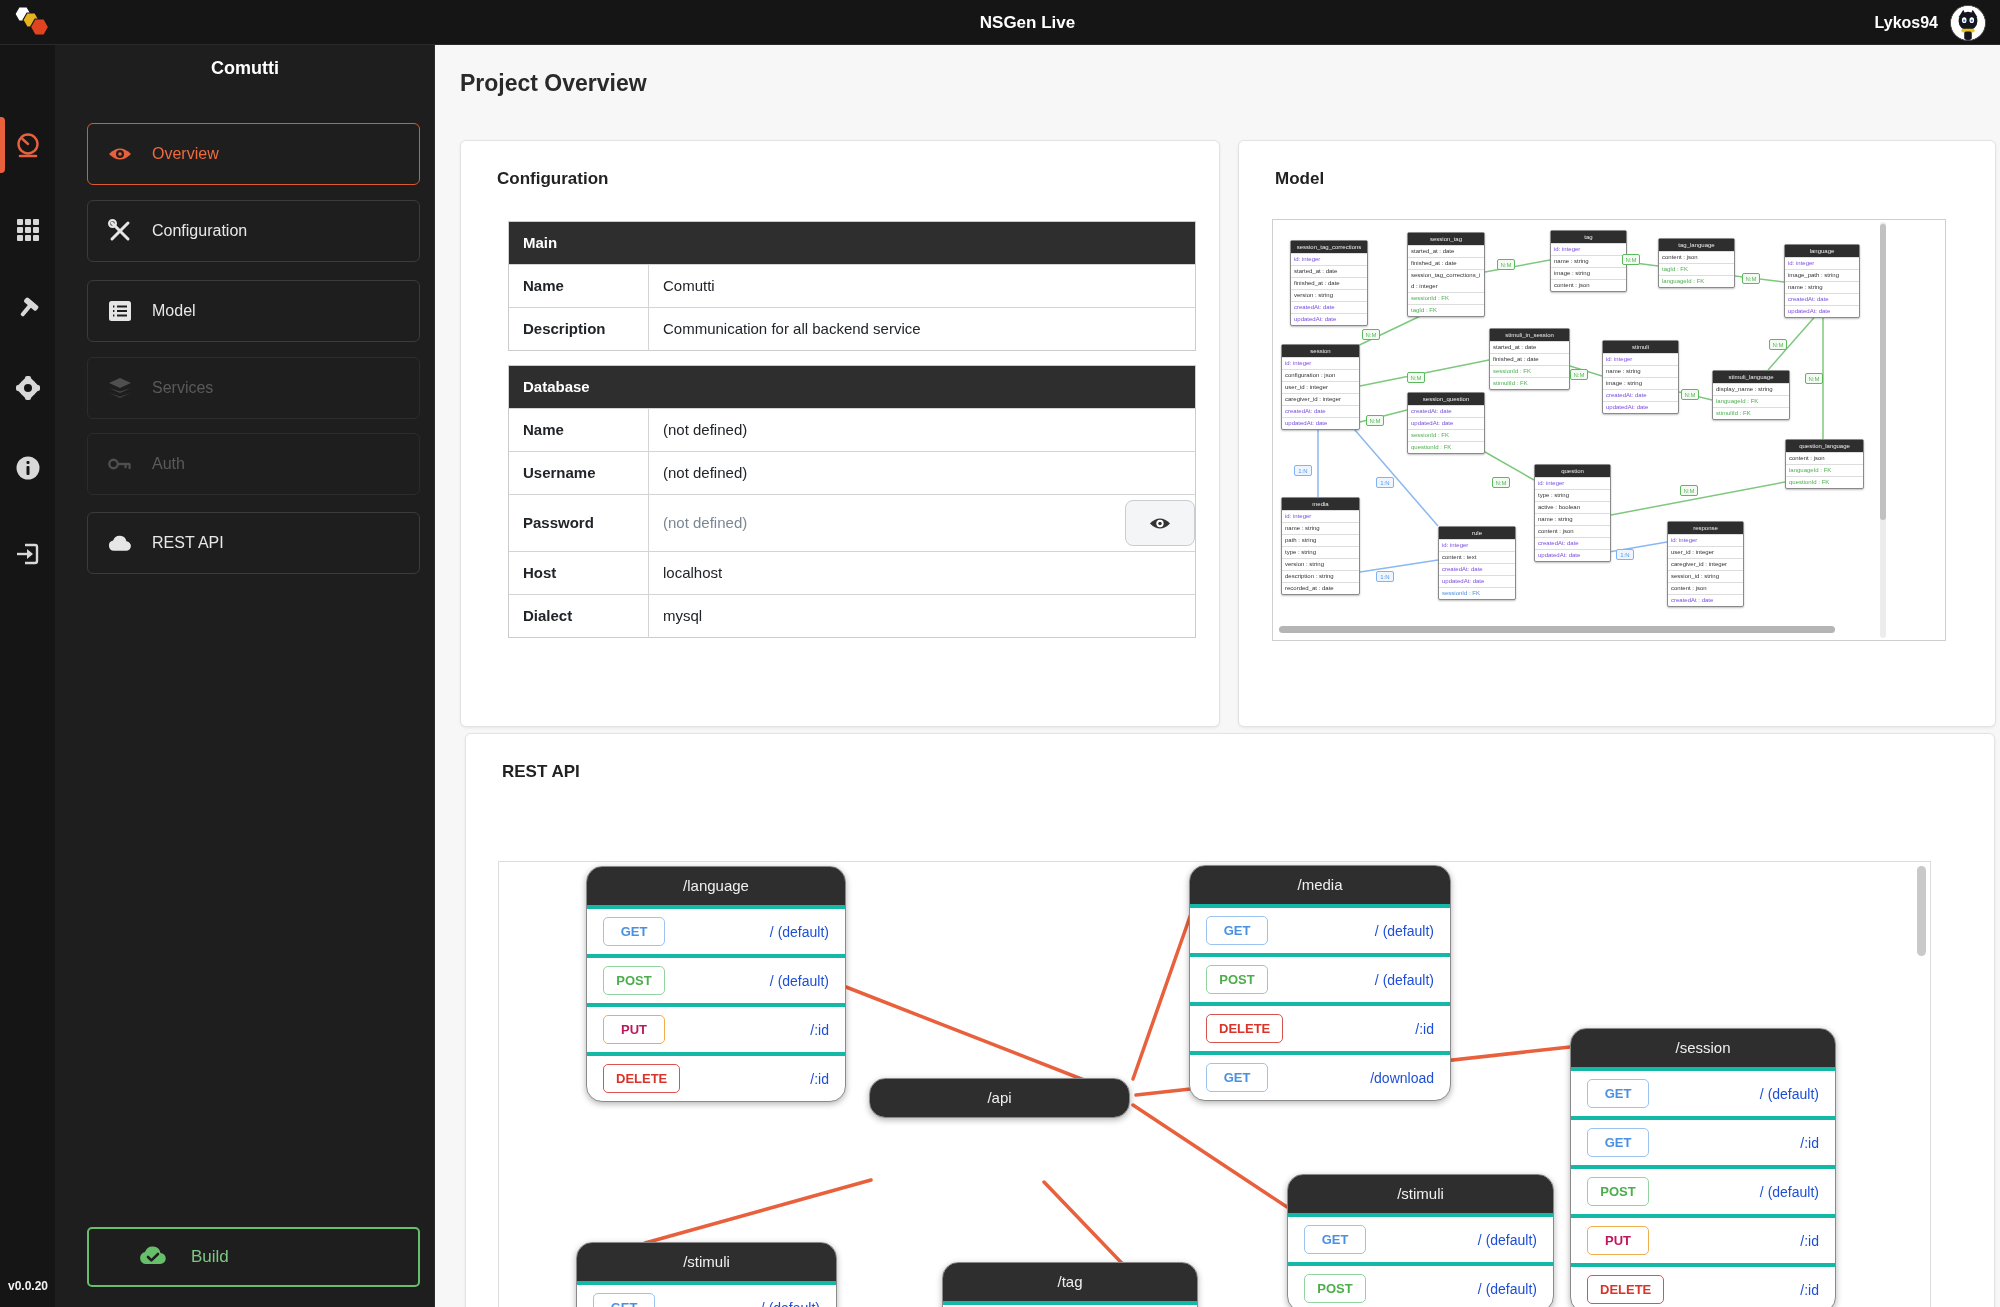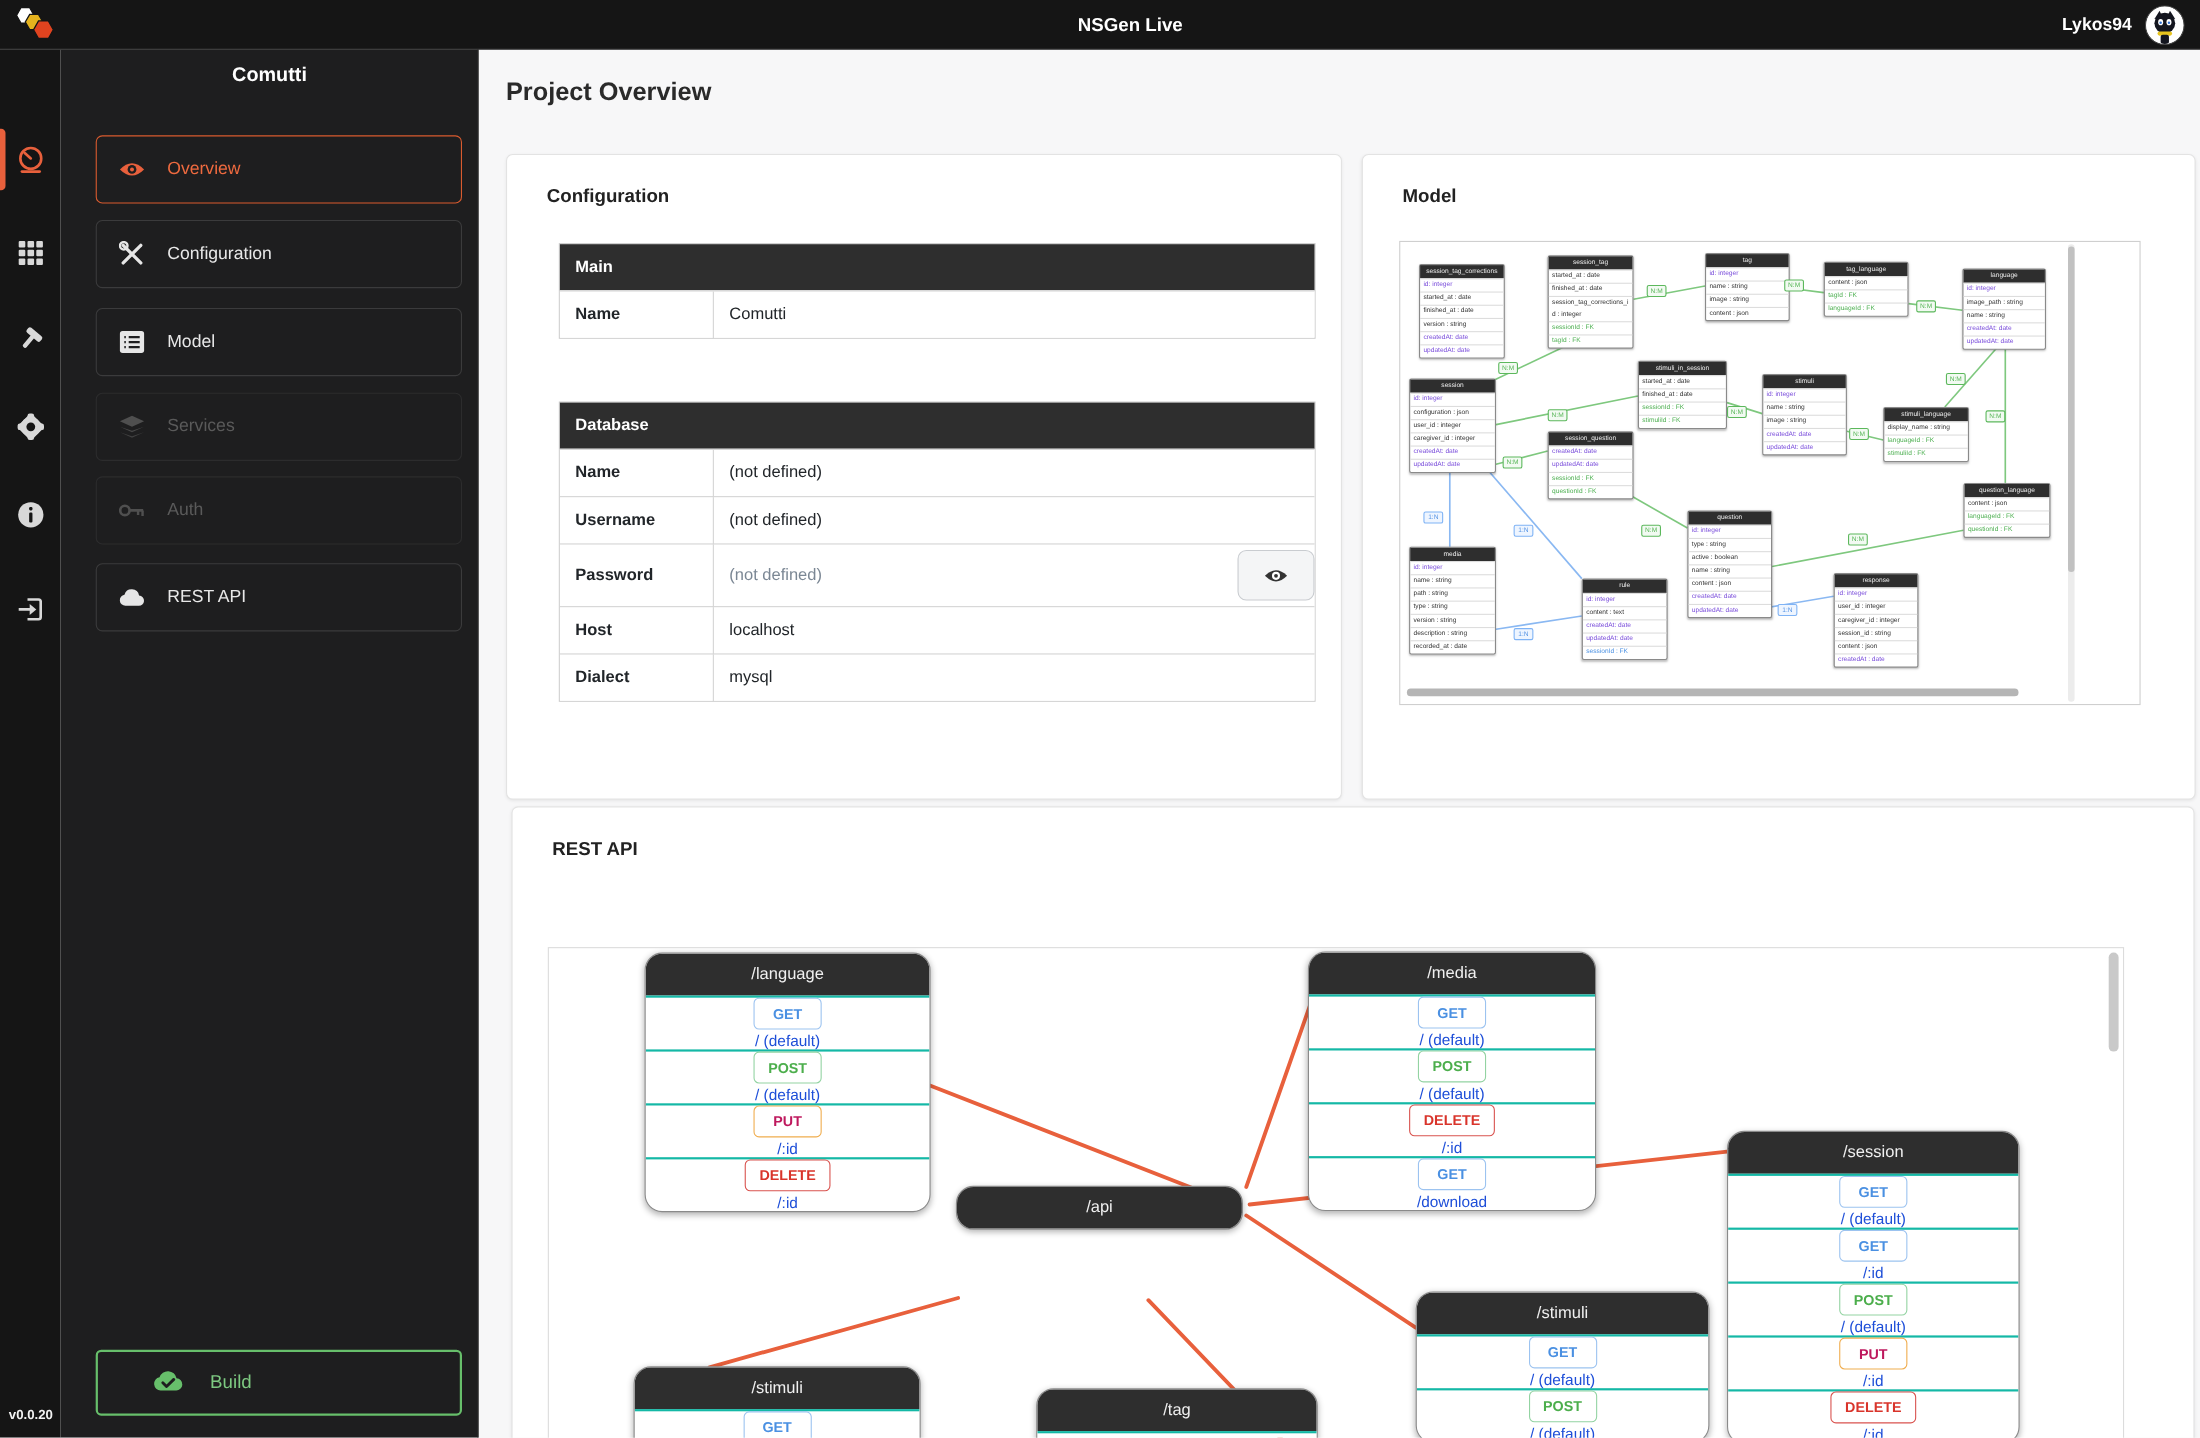--- a/index.html
+++ b/index.html
@@ -92,21 +92,21 @@
 
   
   .rest-panel { position:absolute; left:32px; top:127px; width:1433px; height:560px;
                 border:1px solid #dcdcdc; background:#fff; overflow:hidden; }
   .rest-vthumb { position:absolute; right:4px; top:4px; width:9px; height:90px; background:#c9c9c9; border-radius:5px; }
   .api-card { position:absolute; background:#fff; border:1px solid #8a8a8a; border-radius:16px;
               box-shadow:0 2px 6px rgba(0,0,0,.3); overflow:hidden; }
   .api-head { background:#2e2e2e; color:#f0f0f0; height:38px; line-height:38px; text-align:center;
               font-size:15px; }
   .api-row { display:flex; align-items:center; justify-content:space-between; height:49px;
-             border-top:2px solid #14b8a6; padding:0 16px;flex-direction:column; }
+             border-top:4px solid #14b8a6; padding:0 16px; }
   .badge { display:inline-block; min-width:62px; text-align:center; padding:6px 12px;
            border-radius:5px; font-size:13px; font-weight:bold; border:1.5px solid; cursor:pointer; }
   .b-get    { color:#4a90e2; border-color:#9cc3f0; }
   .b-post   { color:#4cae4c; border-color:#93d3a2; }
   .b-put    { color:#be185d; border-color:#f0ad4e; }
   .b-delete { color:#d9342b; border-color:#d9534f; }
   .api-path { font-size:14px; color:#1d4ed8; }
   .api-note { padding:10px 14px; font-size:14px; color:#333; line-height:23px; }
 </style>
 </head>
@@ -283,20 +283,24 @@
 
     <div class="card card-config">
       <h2>Configuration</h2>
       <div id="cfg-tables">
           <div class="cfg-table" style="top: 80px;">
             <div class="cfg-head">Main</div>
             <div class="cfg-row">
               <div class="cfg-label">Name</div>
               <div class="cfg-value ">Comutti</div>
             </div>
+            <div class="cfg-row">
+              <div class="cfg-label">Description</div>
+              <div class="cfg-value ">Communication for all backend service</div>
+            </div>
           </div>
           <div class="cfg-table" style="top: 224px;">
             <div class="cfg-head">Database</div>
             <div class="cfg-row">
               <div class="cfg-label">Name</div>
               <div class="cfg-value ">(not defined)</div>
             </div>
             <div class="cfg-row">
               <div class="cfg-label">Username</div>
               <div class="cfg-value ">(not defined)</div>

